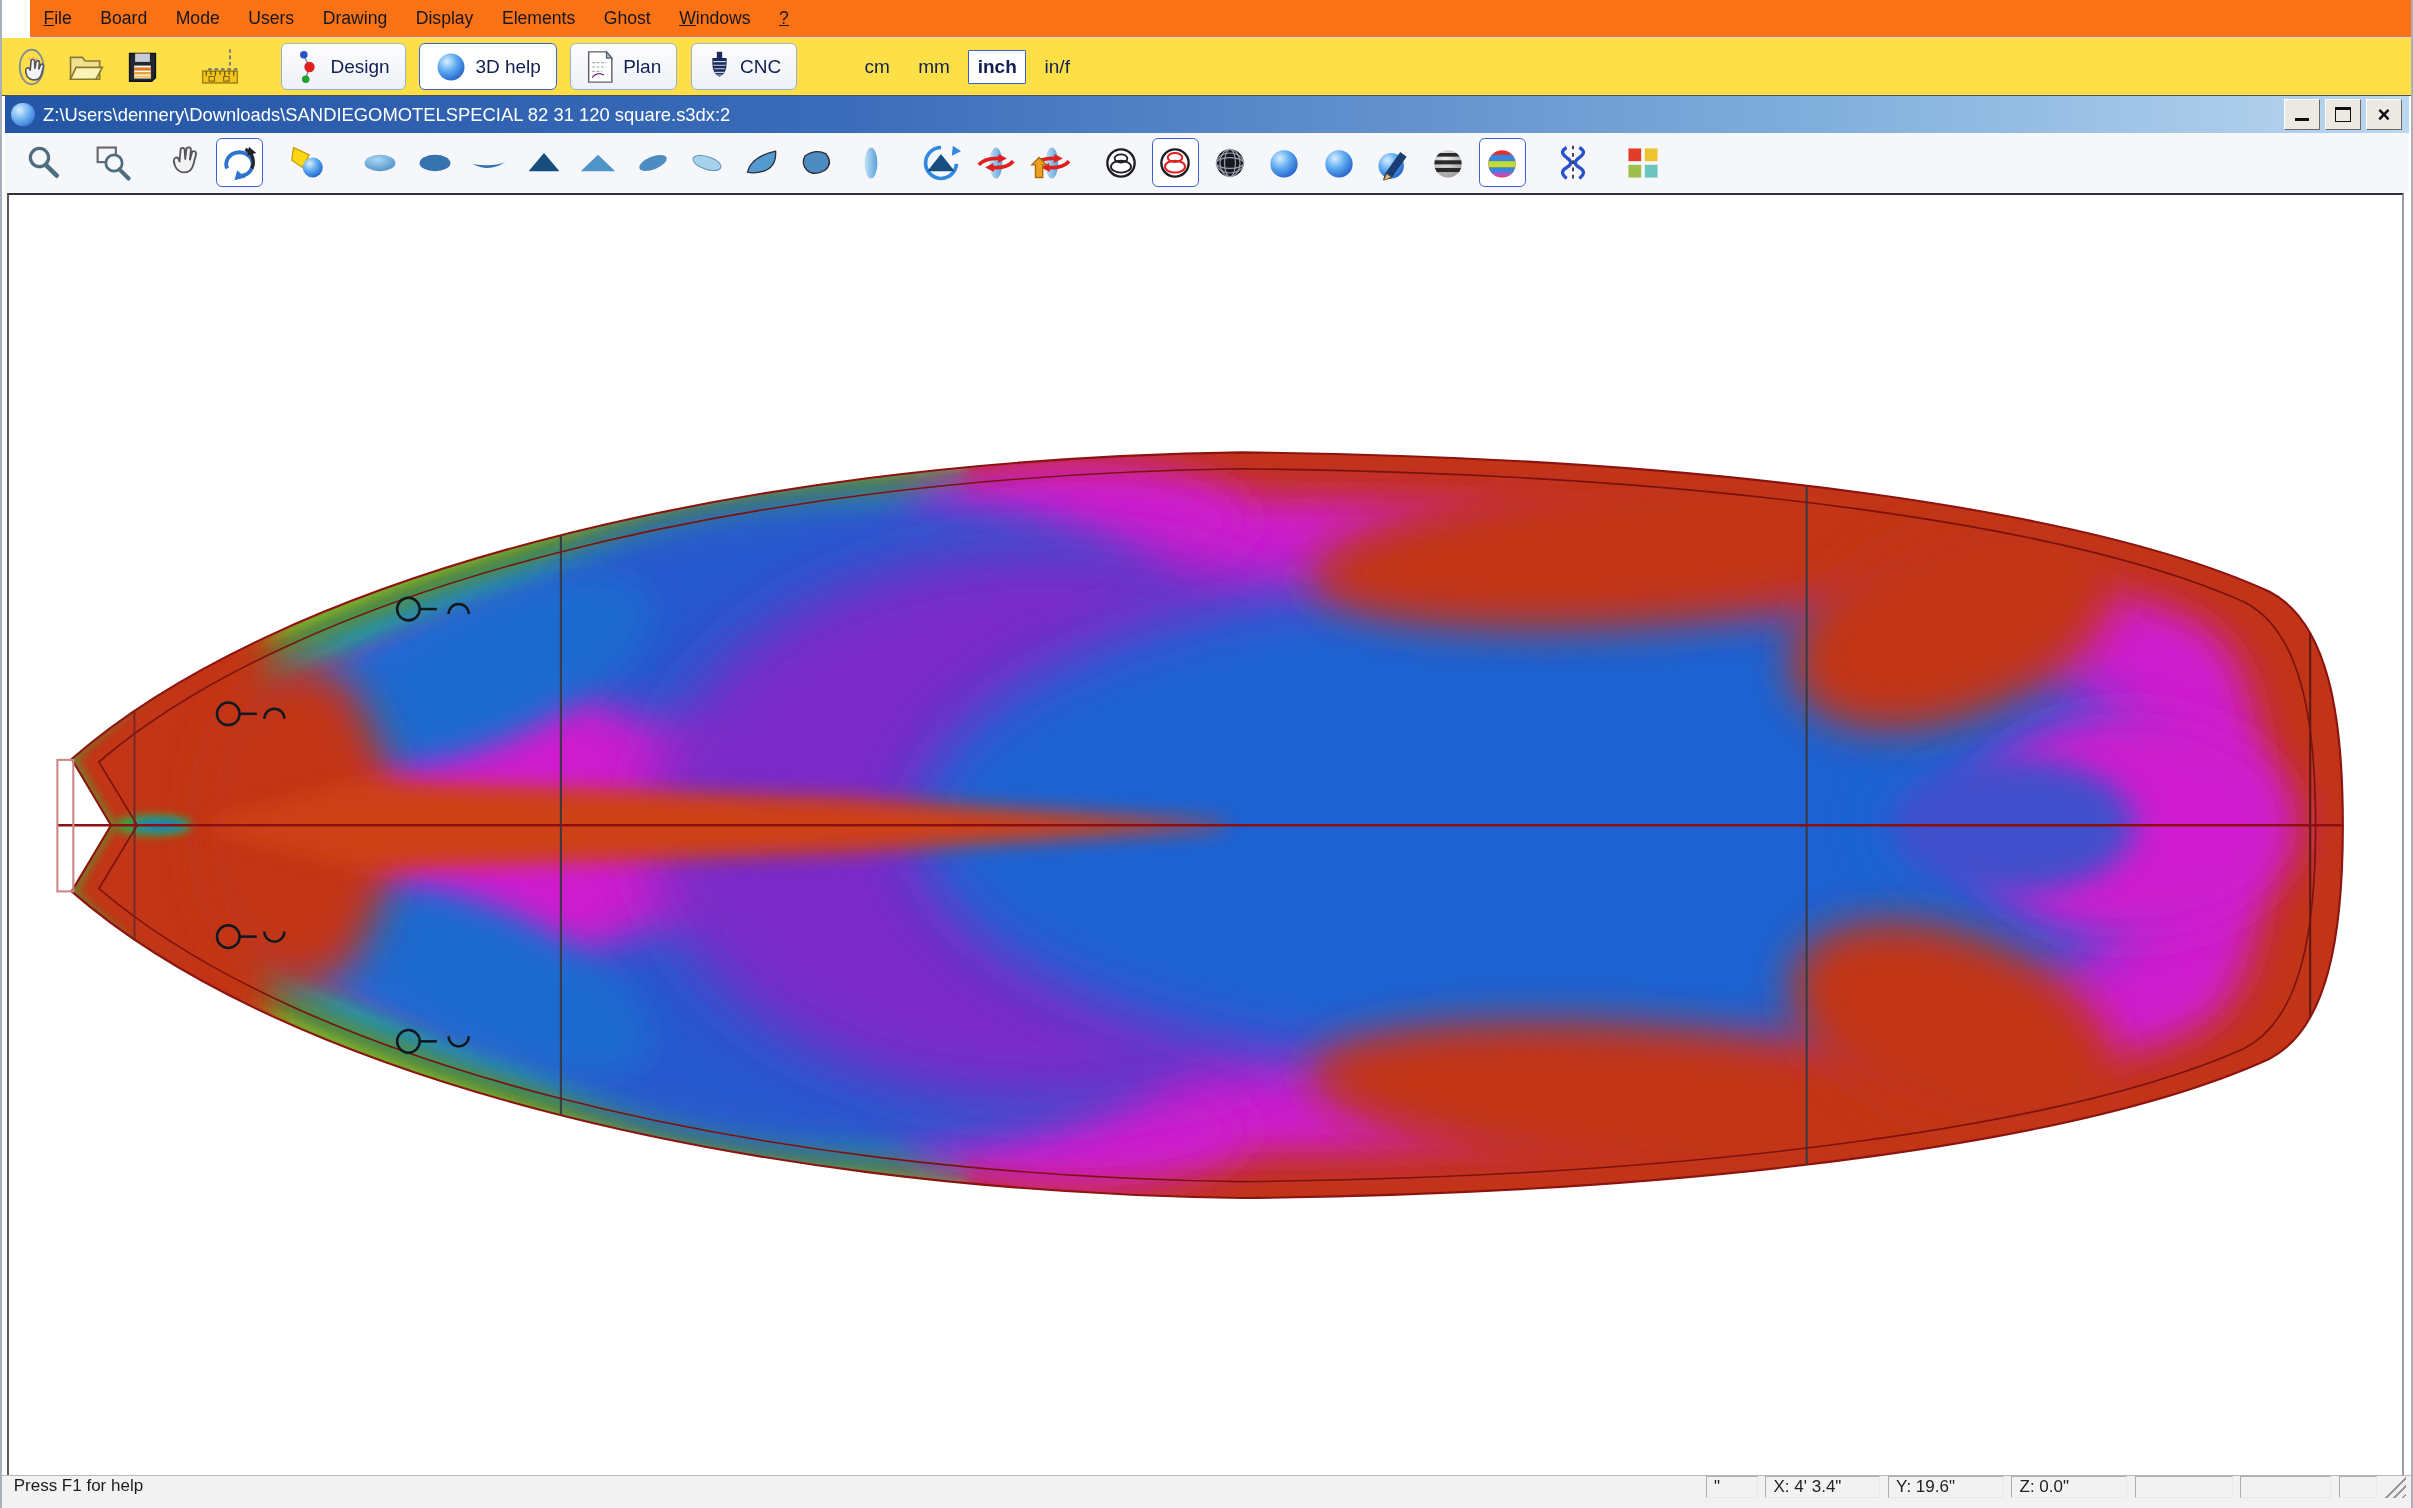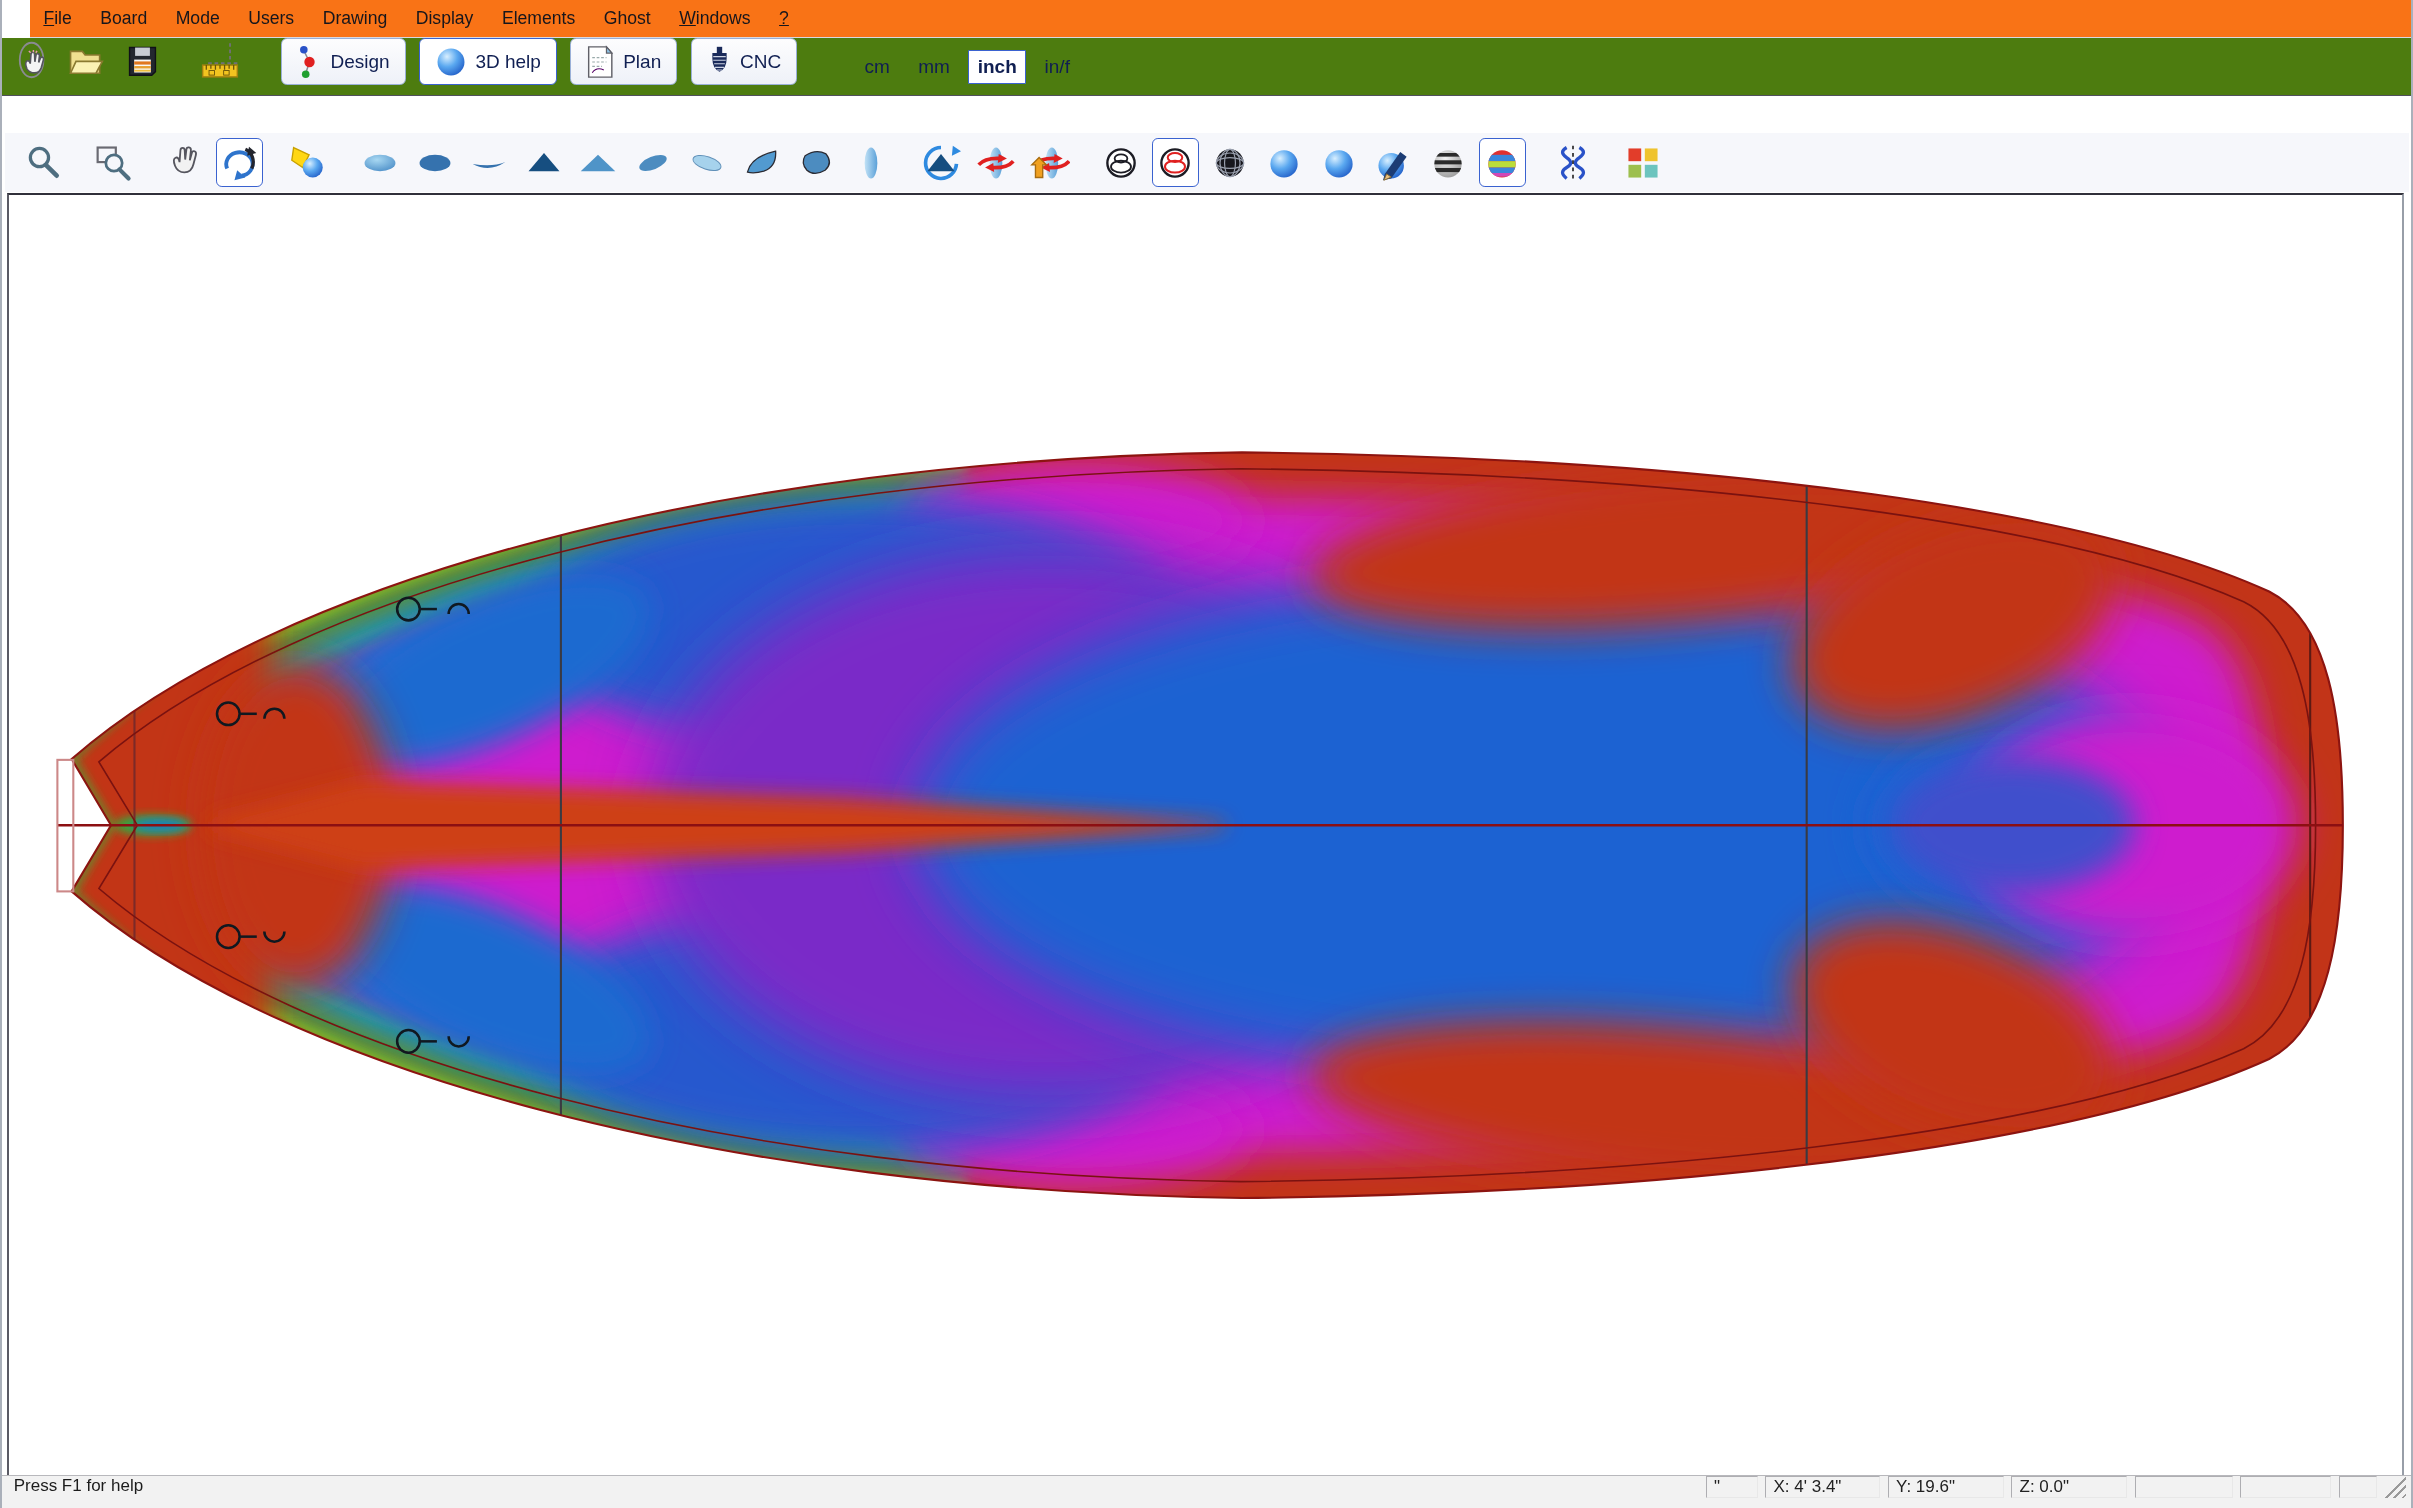--- a/index.html
+++ b/index.html
@@ -6,22 +6,22 @@
   .app{position:relative;width:2413px;height:1508px;background:#fff;
        font-family:"Liberation Sans","DejaVu Sans",sans-serif;overflow:hidden;
        border-left:2.5px solid #aab0ba;border-right:2.5px solid #aab0ba;box-sizing:border-box;}
   
   .menubar{position:absolute;left:0;top:0;right:0;height:37px;background:#f97316;
            border-bottom:0.8px solid #d8d8e0;display:flex;align-items:center;font-size:17.6px;color:#16161c;margin-left:28px;}
   .mi{margin-left:28.5px;cursor:default;}
   .mi:first-child{margin-left:13.4px;}
   .mi .u{text-decoration:underline;}
   
-  .toolbar{position:absolute;left:0;top:38px;right:0;height:57px;background:#4d7c0f;
-           border-bottom:1.7px solid #50505c;display:flex;}
+  .toolbar{position:absolute;left:0;top:38px;right:0;height:57px;background:#fde047;
+           border-bottom:1.7px solid #50505c;display:flex;align-items:center;}
   .tico{width:44px;height:44px;display:flex;align-items:center;justify-content:center;}
   .bigbtn{height:47px;display:flex;align-items:center;gap:8.4px;padding:0 15px;
           border:0.8px solid #9ab0d8;border-radius:5.9px;background:linear-gradient(#fdfdfe,#eef1f8);
           font-size:19px;color:#101f52;margin-left:13.4px;}
   .bigbtn.sel{border:1.7px solid #3a62d0;background:#fff;}
   .units{display:flex;align-items:center;margin-left:49px;font-size:19px;color:#101f52;}
   .unit{padding:6.7px 10px;margin-left:8.4px;}
   .unit.sel{border:1.7px solid #3a62d0;border-radius:1px;background:#fff;padding:5px 8.4px;font-weight:bold;}
   
   .titlebar{position:absolute;left:2.5px;top:96px;right:2.5px;height:37px;
@@ -170,20 +170,35 @@
     </button>
 
     <div class="units">
       <span class="unit">cm</span>
       <span class="unit">mm</span>
       <span class="unit sel">inch</span>
       <span class="unit">in/f</span>
     </div>
   </div>
 
+  <div class="titlebar">
+    <span class="appicon"></span>
+    <span>Z:\Users\dennery\Downloads\SANDIEGOMOTELSPECIAL 82 31 120  square.s3dx:2</span>
+    <span class="winbtns">
+      <span class="wbtn">
+          <span class="glyph-min"></span>
+        </span>
+      <span class="wbtn">
+          <span class="glyph-max"></span>
+        </span>
+      <span class="wbtn">
+          <span class="glyph-close">×</span>
+        </span>
+    </span>
+  </div>
 
   <div class="iconstrip">
       <div class="ibtn">
         <svg viewBox="0 0 44 44" width="40" height="40">
           <circle cx="17" cy="16" r="10" fill="none" stroke="#4e6e80" stroke-width="3.6"></circle>
           <line x1="24" y1="24" x2="36" y2="36" stroke="#4e6e80" stroke-width="5" stroke-linecap="round"></line>
         </svg>
       </div>
       <div class="ibtn gap">
         <svg viewBox="0 0 44 44" width="40" height="40">

